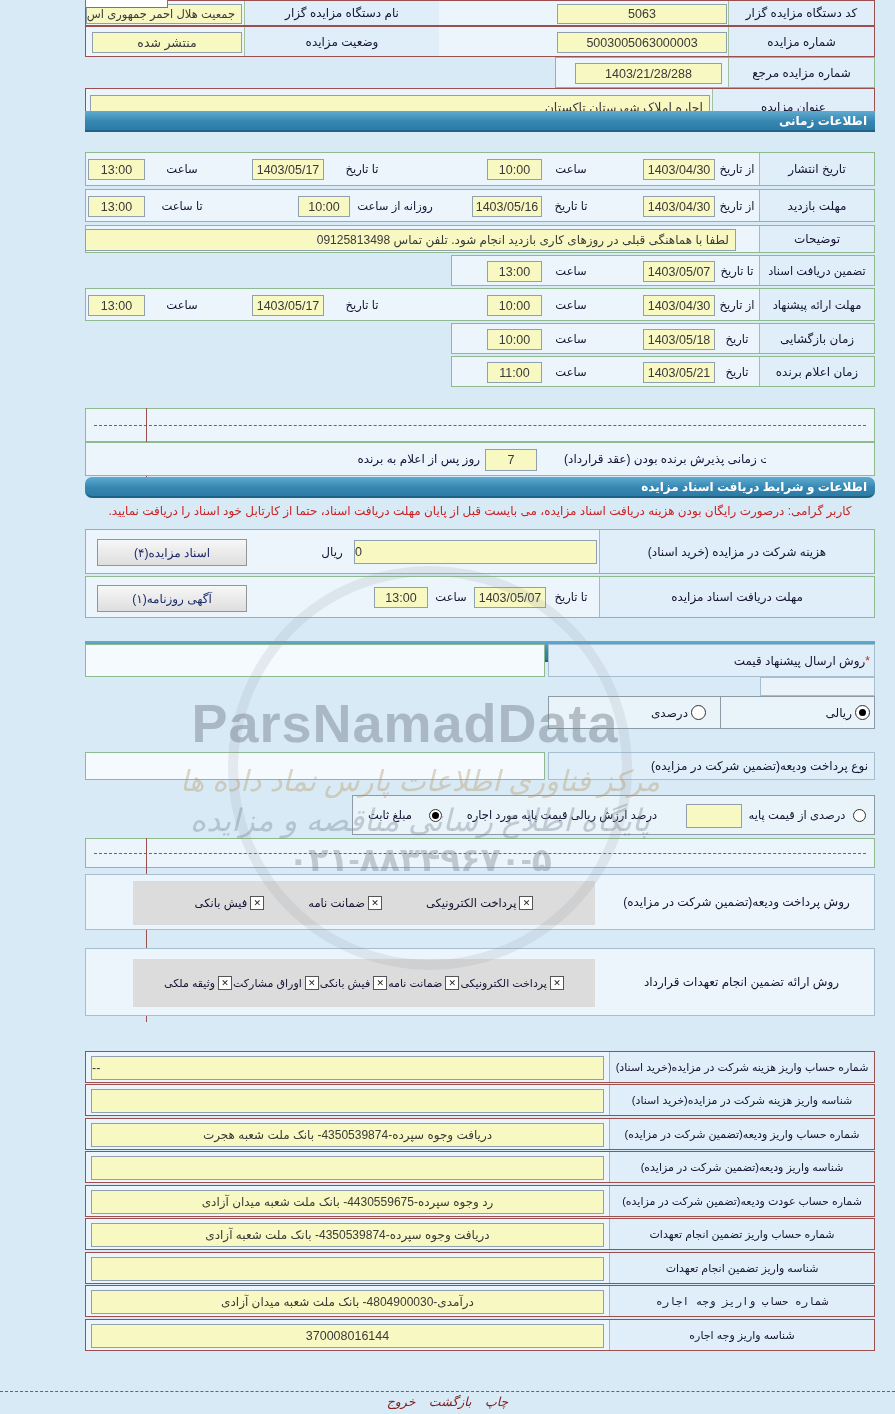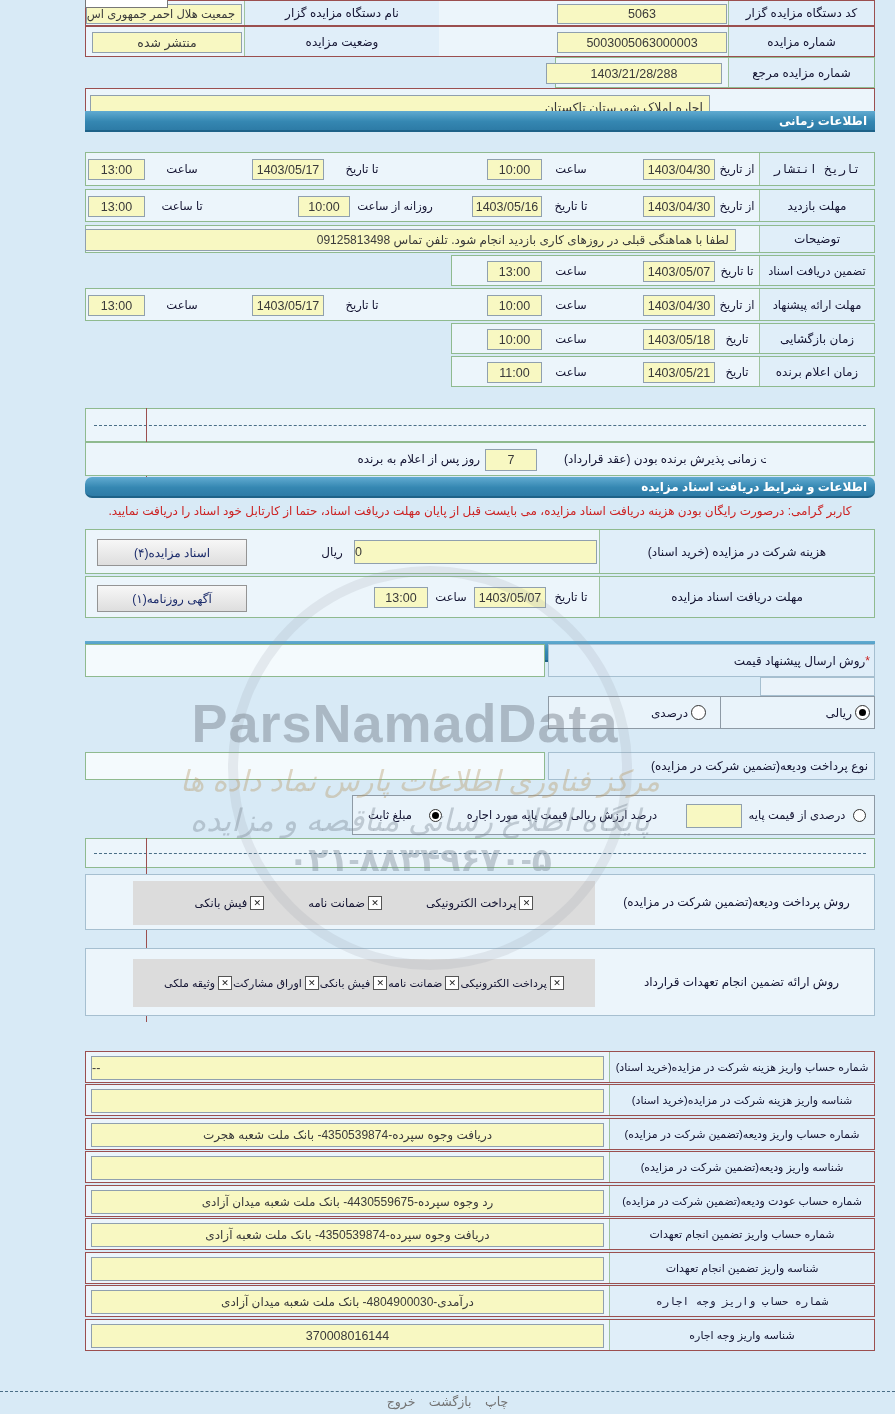--- a/index.html
+++ b/index.html
@@ -26,21 +26,21 @@
   .cb{width:12px;height:12px;min-width:12px;border:1px solid #555;background:#fff;display:inline-flex;
       align-items:center;justify-content:center;font-size:9px;color:#222;line-height:1;}
   .cb::after{content:"✕";}
   .opt{display:inline-flex;align-items:center;gap:3px;font-size:11.5px;color:#141432;white-space:nowrap;}
   .gray{position:absolute;box-sizing:border-box;background:#dcdcdc;display:flex;align-items:center;justify-content:center;direction:rtl;}
   .dashline{position:absolute;border-top:1px dashed #4a6e86;}
   .vline{position:absolute;width:0;border-left:1px solid #9b4f4f;}
   .wm{position:absolute;z-index:6;pointer-events:none;white-space:nowrap;}
   .red{color:#cc2222;}
   .notice{position:absolute;left:85px;width:790px;text-align:center;font-size:12px;color:#cc2222;}
-  .links{position:absolute;left:0;top:1394px;width:895px;text-align:center;font-size:12.5px;color:#737373;}
+  .links{position:absolute;left:0;top:1394px;width:895px;text-align:center;font-size:12.5px;color:#7f1d1d;font-style:italic;}
   .links span{margin:0 5px;cursor:pointer;}
   .accrow{left:85px;width:790px;height:32px;}
 </style>
 </head>
 <body>
 
 <div id="page">
 
   <div class="abs" style="left:85px;top:0;width:83px;height:8px;background:#fff;border:1px solid #777;border-top:none;z-index:3;"></div>
 
@@ -53,31 +53,32 @@
 
   <div class="row maroon" style="left:85px;top:26px;width:790px;height:31px;">
     <div class="cell lblbg" style="right:0;width:146px;">شماره مزایده</div>
     <div class="inp num" style="right:147px;width:170px;top:5px;height:21px;">5003005063000003</div>
     <div class="cell lblbg" style="right:435px;width:195px;">وضعیت مزایده</div>
     <div class="inp" style="right:632px;width:150px;top:5px;height:21px;">منتشر شده</div>
   </div>
 
   <div class="row" style="left:555px;top:57px;width:320px;height:31px;">
     <div class="cell lblbg" style="right:0;width:146px;">شماره مزایده مرجع</div>
-    <div class="inp num" style="right:152px;width:176px;top:5px;height:21px;">1403/21/28/288</div>
+    <div class="inp num" style="right:152px;width:147px;top:5px;height:21px;">1403/21/28/288</div>
   </div>
 
   <div class="row maroon" style="left:85px;top:88px;width:790px;height:37px;">
+    <div class="cell lblbg" style="right:0;width:162px;">عنوان مزایده</div>
     <div class="inp start" style="right:164px;width:620px;top:6px;height:25px;">اجاره املاک شهرستان تاکستان</div>
   </div>
 
   <div class="sec" style="top:111px;padding-left:40px;">اطلاعات زمانی</div>
 
   <div class="row" style="left:85px;top:152px;width:790px;height:34px;">
-    <div class="cell lblbg" style="right:0;width:115px;font-family:Liberation Mono, monospace;">تاریخ انتشار</div>
+    <div class="cell lblbg" style="right:0;width:115px;">تاریخ انتشار</div>
     <div class="cell" style="right:115px;width:44px;font-size:11.5px;">از تاریخ</div>
     <div class="inp num" style="right:159px;width:72px;top:6px;height:21px;">1403/04/30</div>
     <div class="cell" style="right:281px;width:44px;font-size:11.5px;">ساعت</div>
     <div class="inp num" style="right:332px;width:55px;top:6px;height:21px;">10:00</div>
     <div class="cell" style="right:486px;width:52px;font-size:11.5px;">تا تاریخ</div>
     <div class="inp num" style="right:550px;width:72px;top:6px;height:21px;">1403/05/17</div>
     <div class="cell" style="right:658px;width:68px;font-size:11.5px;">ساعت</div>
     <div class="inp num" style="right:729px;width:57px;top:6px;height:21px;">13:00</div>
   </div>
 

